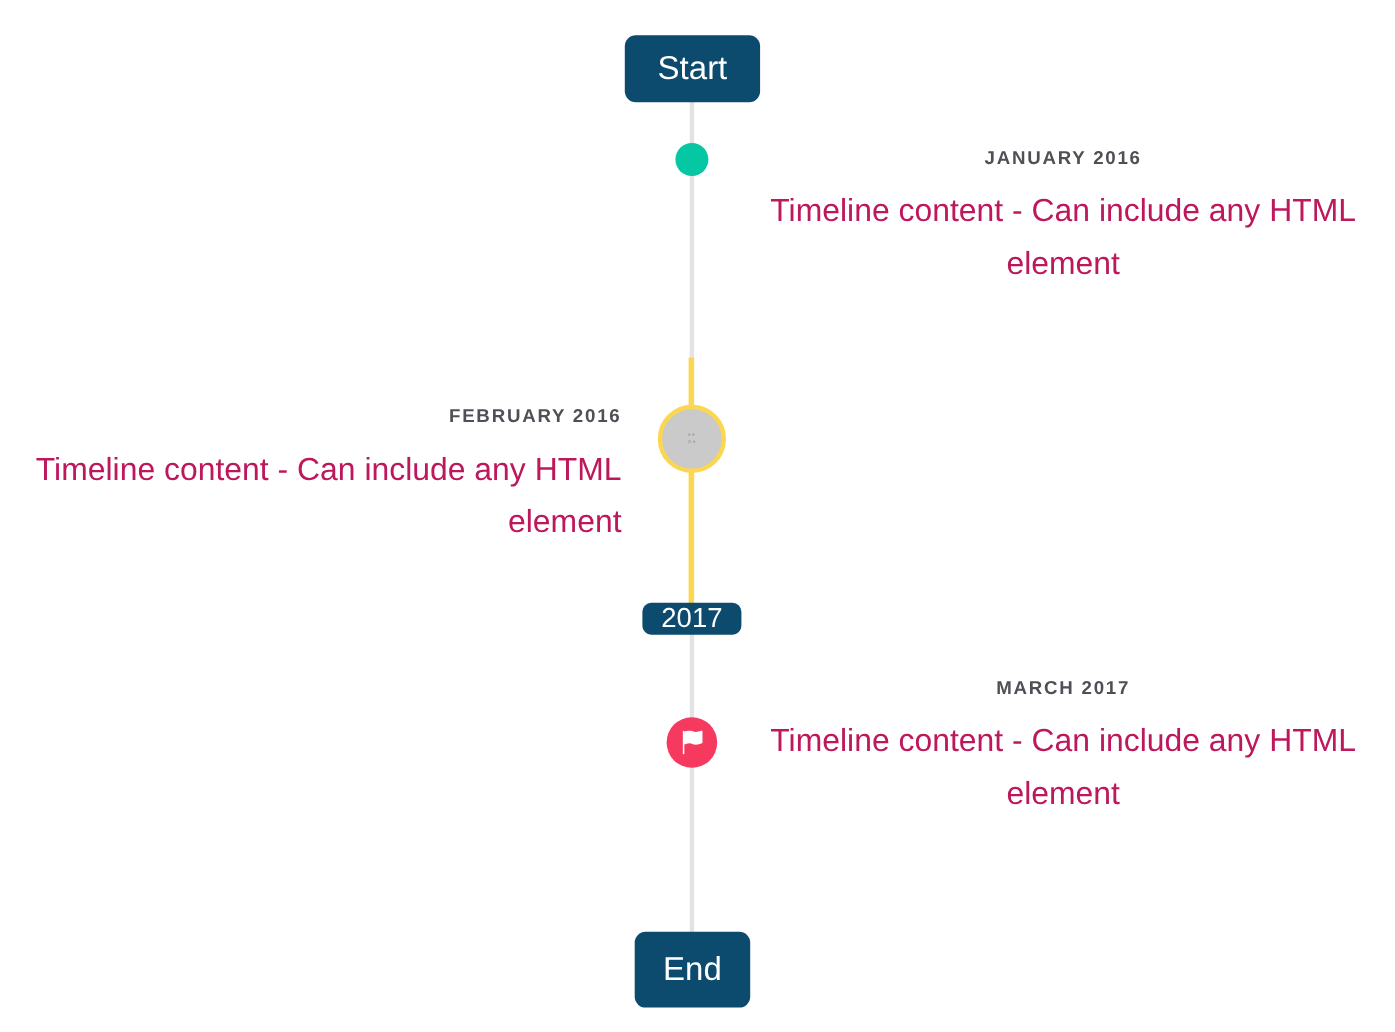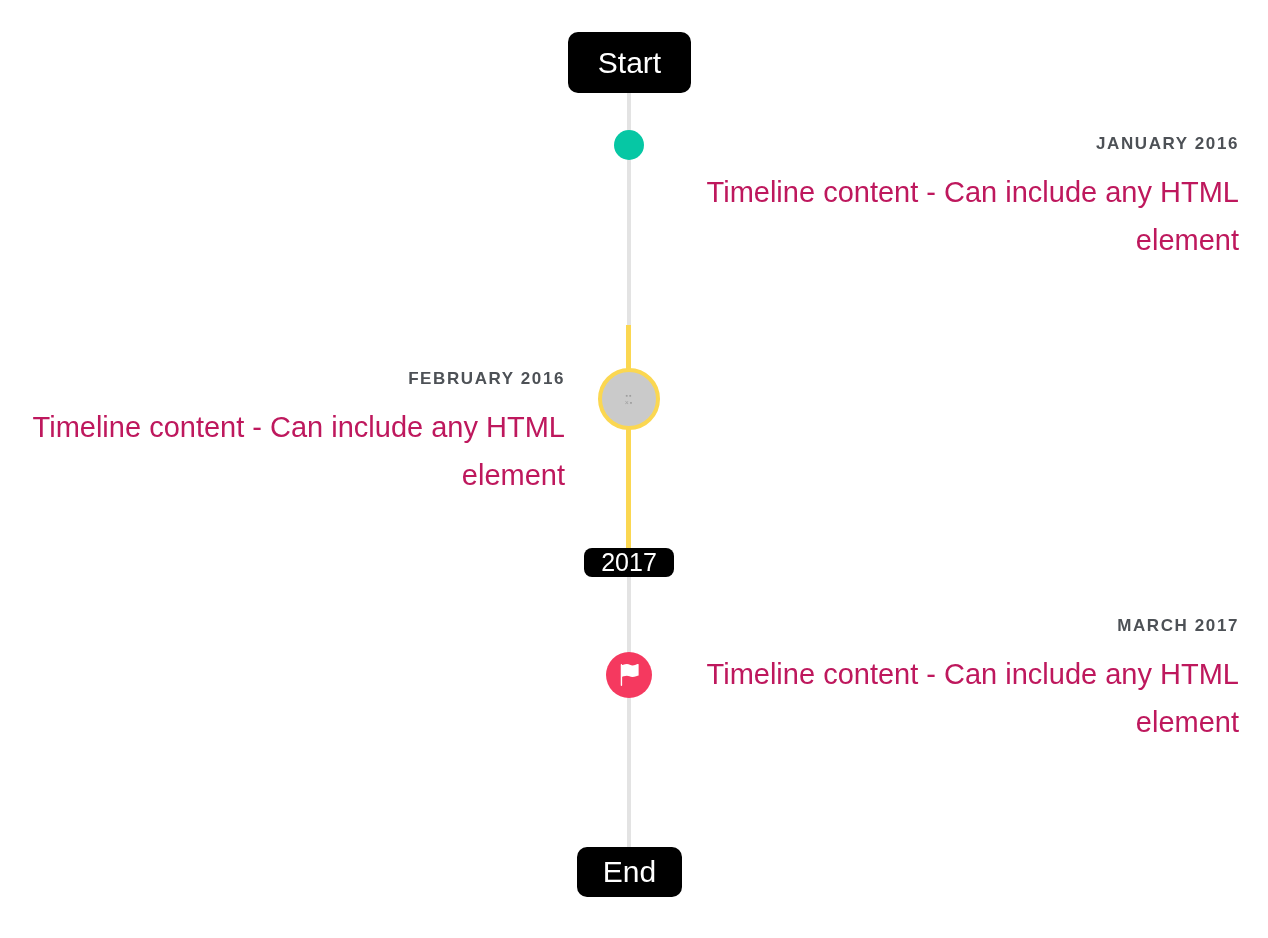--- a/index.html
+++ b/index.html
@@ -31,31 +31,31 @@
     top: 325px;
     width: 5px;
     height: 243px;
     background: #fbd751;
     z-index: 2;
   }
   
   .badge {
     position: absolute;
     z-index: 4;
-    background: #000000;
+    background: #0c4a6e;
     color: #ffffff;
     display: flex;
     align-items: center;
     justify-content: center;
     border-radius: 10px;
     font-weight: 400;
   }
   .badge-start { left: 568px; top: 32px;  width: 123px; height: 61px; font-size: 30px; }
   .badge-2017  { left: 584px; top: 548px; width: 90px;  height: 29px; font-size: 25px; border-radius: 8px; }
-  .badge-end   { left: 577px; top: 847px; width: 105px; height: 50px; font-size: 30px; }
+  .badge-end   { left: 577px; top: 847px; width: 105px; height: 69px; font-size: 30px; }
   
   .marker {
     position: absolute;
     z-index: 3;
     border-radius: 50%;
     display: flex;
     align-items: center;
     justify-content: center;
   }
   .marker-jan {
@@ -83,21 +83,21 @@
     text-align: center;
     user-select: none;
   }
   .flag-icon svg { display: block; }
   
   .entry {
     position: absolute;
     width: 545px;
     z-index: 3;
   }
-  .entry-right { text-align: right; }
+  .entry-right { text-align: center; }
   .entry-left  { text-align: right; }
   .entry-jan { left: 694px; top: 134px; }
   .entry-feb { left: 20px;  top: 369px; }
   .entry-mar { left: 694px; top: 616px; }
   .entry-date {
     font-size: 17px;
     font-weight: 700;
     letter-spacing: 1.6px;
     line-height: 20px;
     color: #4d5156;

